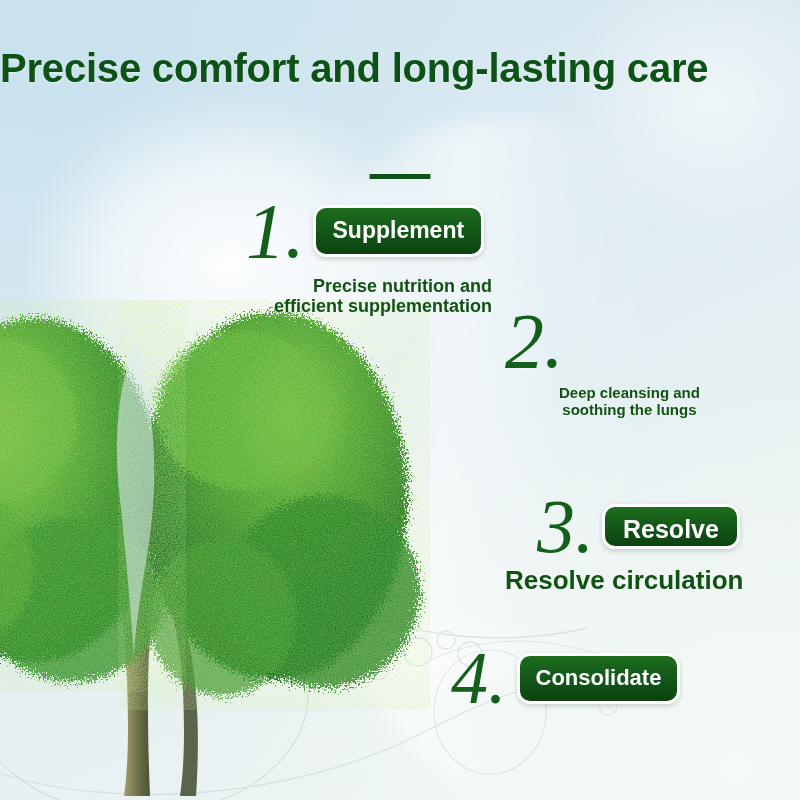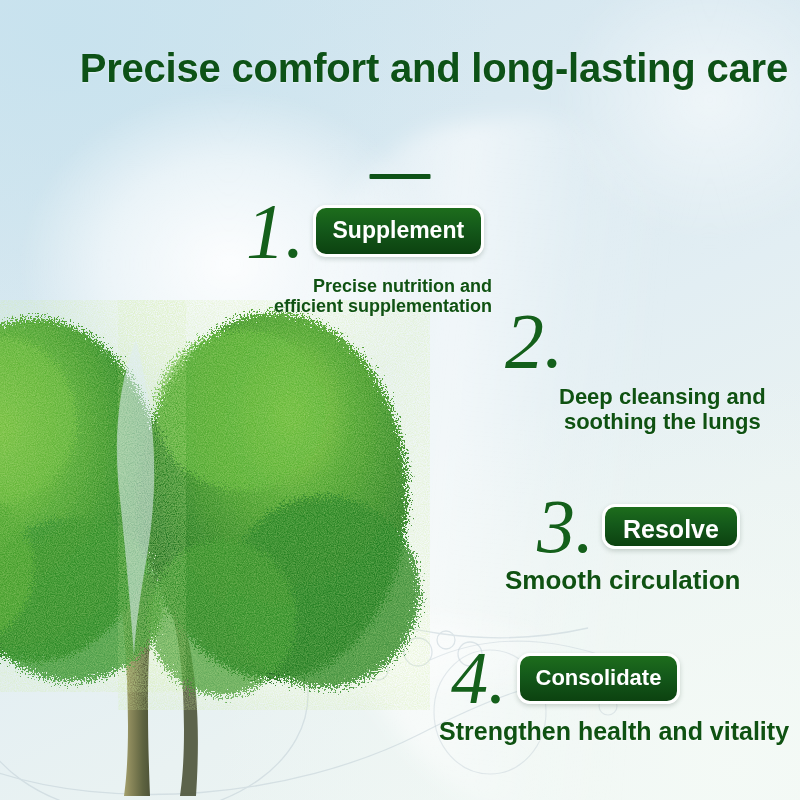--- a/index.html
+++ b/index.html
@@ -47,21 +47,21 @@
   
   .lineart{position:absolute;left:-30px;top:520px;width:620px;height:300px;opacity:.5;pointer-events:none;}
   .lineart-2{position:absolute;left:430px;top:620px;width:260px;height:180px;opacity:.42;pointer-events:none;}
 
   
   .tree-wrap{position:absolute;left:-78px;top:300px;width:520px;height:500px;pointer-events:none;}
 
   
   .title{
     position:absolute;left:0;right:12px;top:46px;
-    text-align:right;
+    text-align:left;
     font-size:40px;font-weight:bold;
     letter-spacing:-0.2px;
     color:#0d5217;
     text-shadow:0 1px 2px rgba(255,255,255,.55);
   }
   .subtitle{
     position:absolute;left:0;right:0;top:118px;
     text-align:center;
     font-size:25px;font-weight:bold;
     color:#0d5217;
@@ -106,21 +106,21 @@
   
   #step1{left:246px;top:196px;}
   #step1 .num{font-size:78px;margin-right:8px;}
   #step1 .badge{font-size:23px;padding:9px 17px 10px;border-radius:13px;}
   #step1 .desc{font-size:18px;text-align:right;margin-top:10px;margin-left:28px;}
 
   
   #step2{left:505px;top:306px;}
   #step2 .num{font-size:78px;margin-right:8px;}
   #step2 .badge{font-size:31px;padding:6px 20px 9px;border-radius:14px;}
-  #step2 .desc{font-size:22px;text-align:center;margin-top:9px;margin-left:54px;}
+  #step2 .desc{font-size:15px;text-align:center;margin-top:9px;margin-left:54px;}
 
   
   #step3{left:537px;top:492px;}
   #step3 .num{font-size:76px;margin-right:8px;}
   #step3 .badge{font-size:25px;padding:8px 18px 2px;border-radius:13px;}
   #step3 .desc{font-size:26px;text-align:center;margin-top:6px;margin-left:-32px;}
 
   
   #step4{left:451px;top:645px;}
   #step4 .num{font-size:74px;margin-right:10px;}
@@ -245,24 +245,23 @@
     </div>
     <div class="desc">Deep cleansing and
 soothing the lungs</div>
   </div>
 
   <div class="step" id="step3">
     <div class="step-row">
       <span class="num">3.</span>
       <span class="badge">Resolve</span>
     </div>
-    <div class="desc">Smooth circulation</div>
+    <div class="desc">Resolve circulation</div>
   </div>
 
   <div class="step" id="step4">
     <div class="step-row">
       <span class="num">4.</span>
       <span class="badge">Consolidate</span>
     </div>
-    <div class="desc">Strengthen health and vitality</div>
   </div>
 
 </div>
 
 </body></html>

